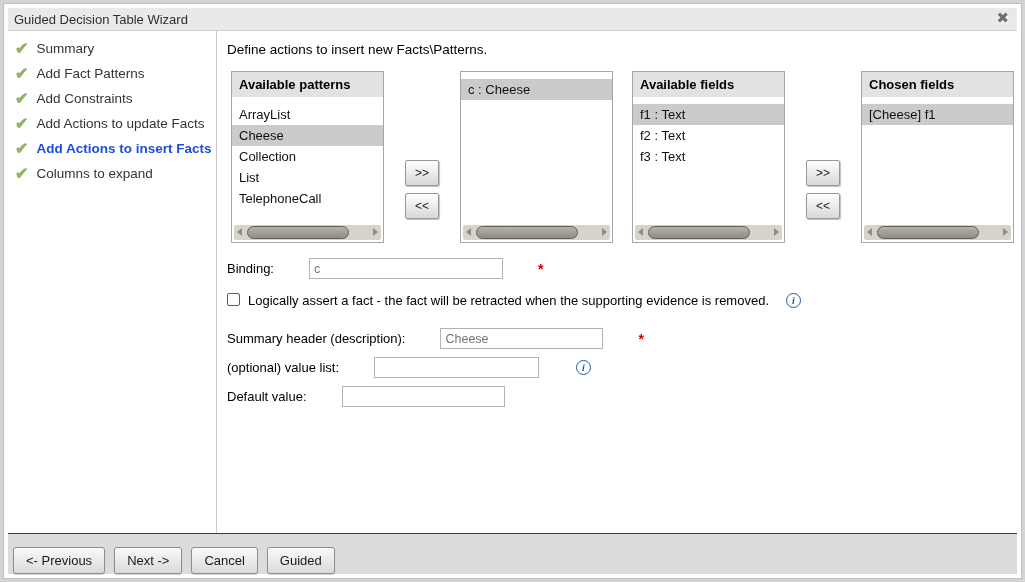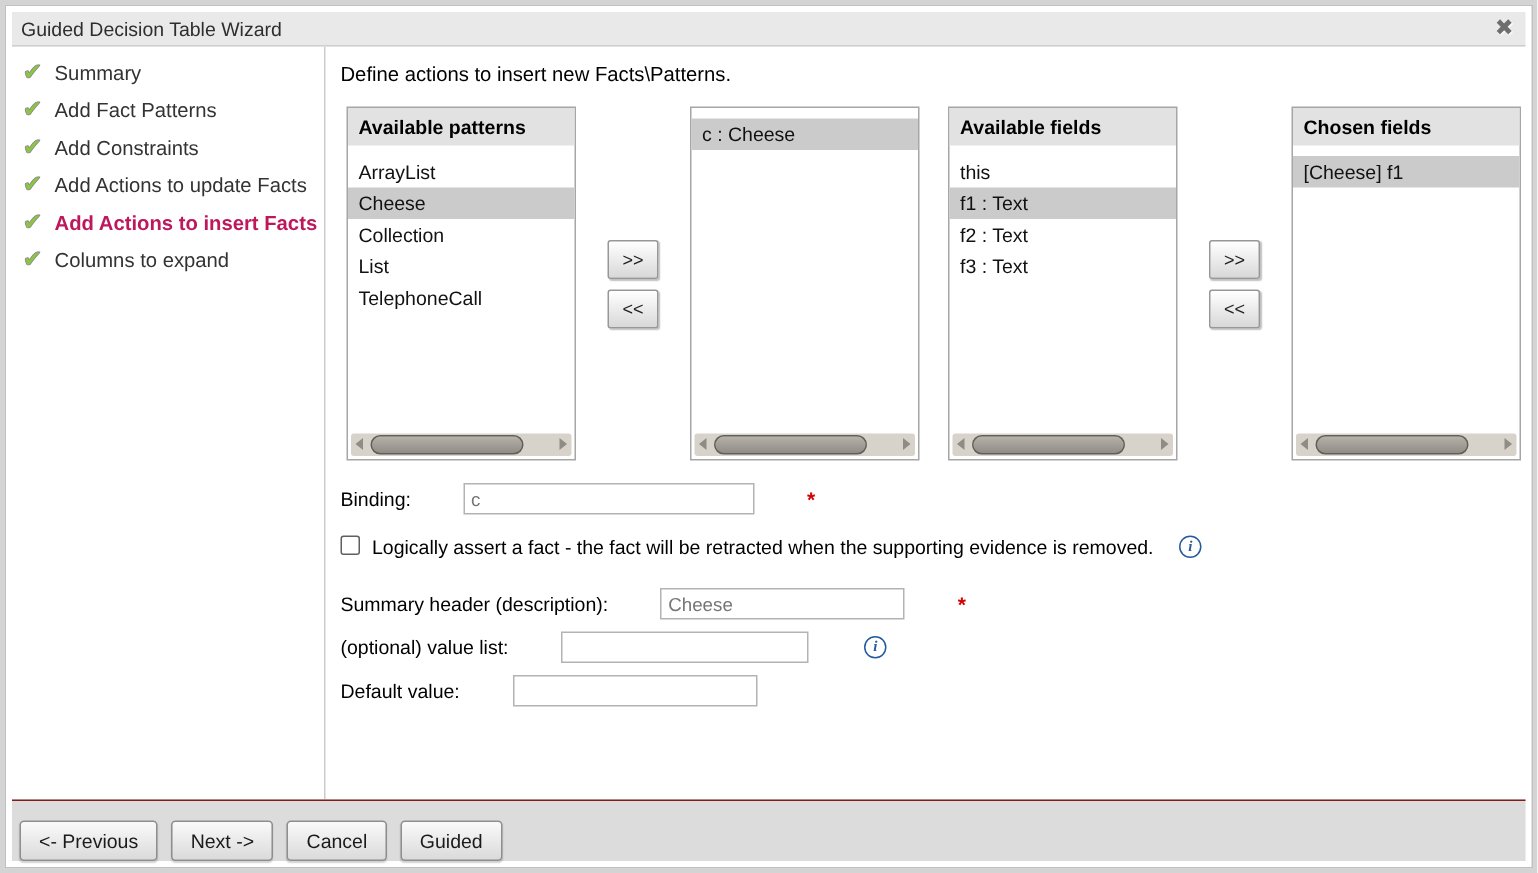--- a/index.html
+++ b/index.html
@@ -10,28 +10,28 @@
   
   .titlebar{height:22px;flex:0 0 22px;background:#e9e9e9;border-bottom:1px solid #cfcfcf;
             display:flex;align-items:center;position:relative;}
   .titlebar .title{font-size:13px;color:#2e2e2e;padding-left:6px;}
   .close-x{position:absolute;right:8px;top:1px;font-size:15px;color:#6e6e6e;cursor:pointer;
            text-shadow:1px 1px 0 #fafafa;}
   
   .body-row{flex:1;display:flex;overflow:hidden;}
   .sidebar{width:209px;flex:0 0 209px;border-right:1px solid #cbcbcb;padding-top:5px;box-sizing:border-box;}
   .step{display:flex;align-items:center;gap:8px;padding:5px 0 5px 7px;font-size:13.5px;color:#333;}
-  .step.active .step-label{font-weight:bold;color:#be185d;}
+  .step.active .step-label{font-weight:bold;color:#1d4ed8;}
   .check{color:#8dc63f;font-size:16px;font-weight:bold;line-height:14px;
          -webkit-text-stroke:0.6px #8a8a8a;}
   .content{flex:1;padding:8px 0 0 10px;position:relative;}
   .intro{font-size:13.5px;color:#000;margin:3px 0 14px 0;}
   
   .transfer-row{display:flex;margin-left:4px;align-items:flex-start;}
-  .listbox{width:153px;flex:0 0 153px;height:236px;border:1px solid #a6a6a6;box-sizing:border-box;
+  .listbox{width:153px;flex:0 0 153px;height:172px;border:1px solid #a6a6a6;box-sizing:border-box;
            display:flex;flex-direction:column;background:#fff;}
   .lb-header{background:#e2e2e2;font-weight:bold;font-size:13px;color:#000;padding:5px 7px;flex:0 0 auto;}
   .lb-body{flex:1;padding-top:7px;overflow:hidden;}
   .list-item{font-size:13px;color:#111;padding:3px 7px;white-space:nowrap;cursor:default;}
   .list-item.selected{background:#cbcbcb;}
   .hscroll{height:15px;flex:0 0 15px;margin:1px 2px 2px 2px;background:#d7d3cb;position:relative;
            border-radius:2px;}
   .hs-thumb{position:absolute;left:13px;top:1px;width:100px;height:11px;border-radius:7px;
             border:1px solid #615e58;background:linear-gradient(#b6b2aa,#908c86);}
   .hs-left,.hs-right{position:absolute;top:3px;width:0;height:0;
@@ -142,21 +142,20 @@
               <span class="hs-thumb"></span>
               <span class="hs-right"></span>
             </div>
           </div>
 
           <div class="gap19"></div>
 
           <div class="listbox">
             <div class="lb-header">Available fields</div>
             <div class="lb-body">
-                <div class="list-item">this</div>
                 <div class="list-item selected">f1 : Text</div>
                 <div class="list-item">f2 : Text</div>
                 <div class="list-item">f3 : Text</div>
               </div>
             <div class="hscroll">
               <span class="hs-left"></span>
               <span class="hs-thumb"></span>
               <span class="hs-right"></span>
             </div>
           </div>

